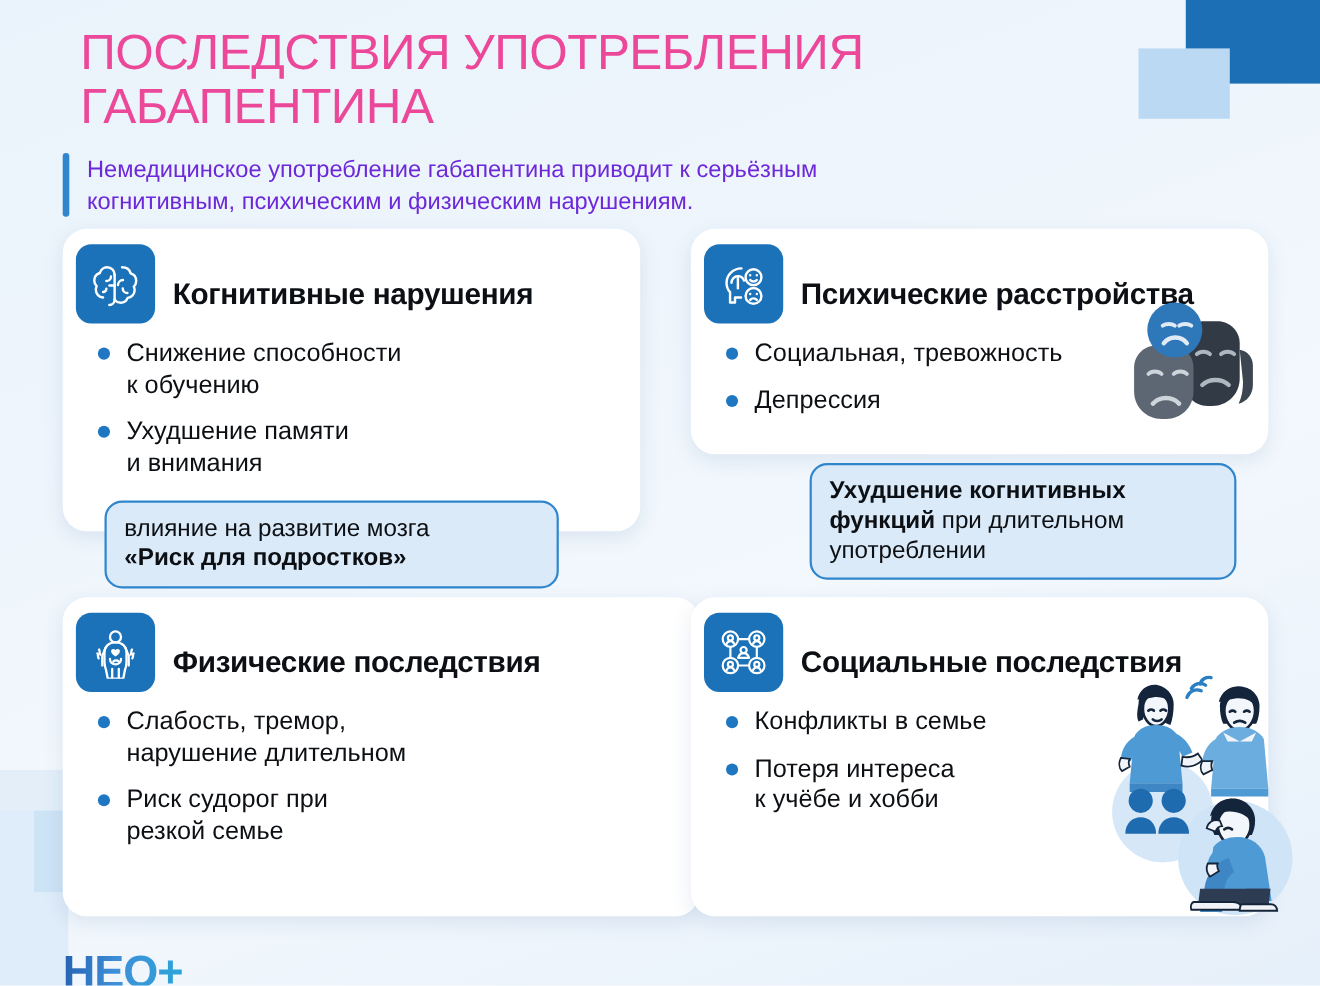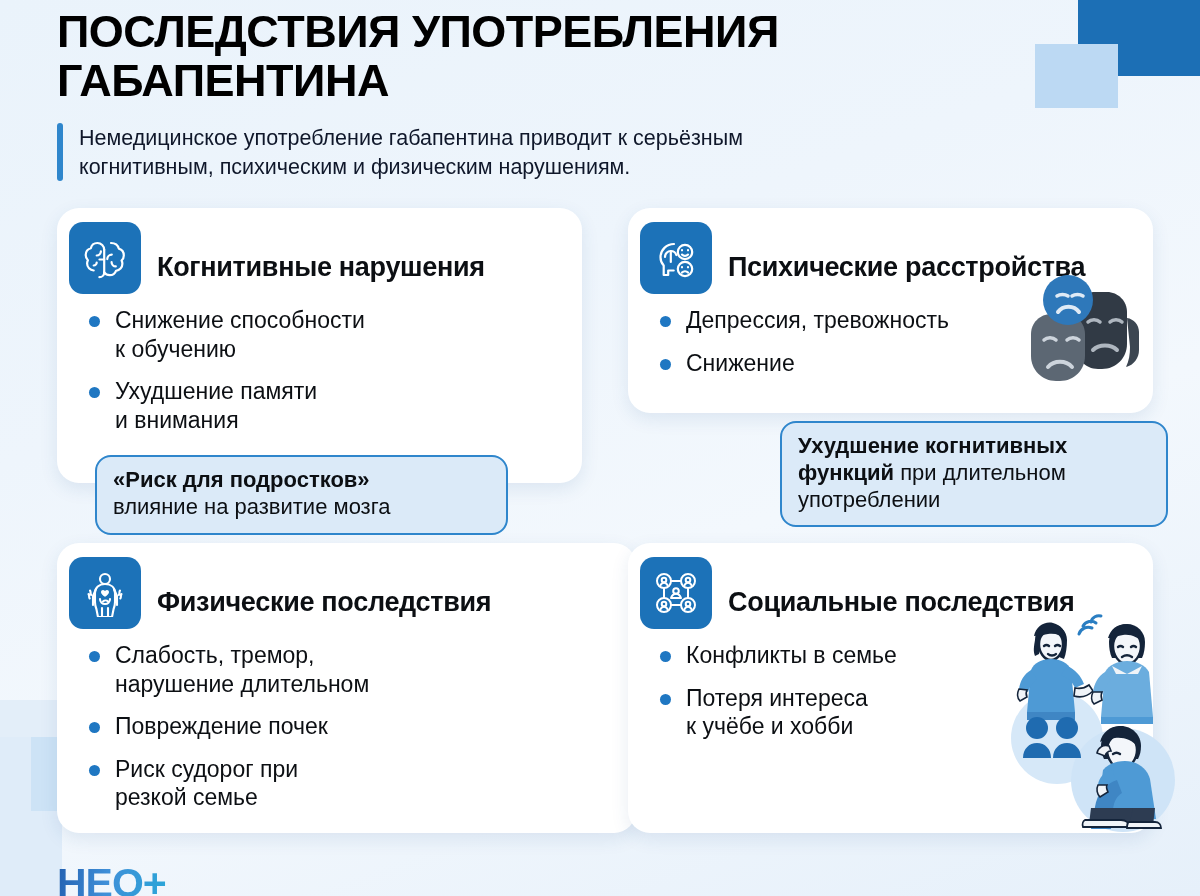--- a/index.html
+++ b/index.html
@@ -42,42 +42,42 @@
   .deco-bl-wash {
     left: 0; top: 700px; width: 80px; height: 40px;
     background: #e3eef9;
   }
 
   
   .header { position: absolute; left: 57px; top: 8px; width: 1000px; }
   .title {
     font-size: 45px;
     line-height: 1.08;
-    font-weight: bold;
+    font-weight: normal;
     letter-spacing: -0.5px;
-    color: #000000;
-    margin: 0;
+    color: #ec4899;
+    margin: 16px;
     text-transform: uppercase;
     white-space: pre-line;
   }
   .subtitle-wrap {
     display: flex;
     margin-top: 18px;
   }
   .subtitle-bar {
     width: 6px;
     border-radius: 3px;
     background: #2f86cc;
     flex: 0 0 6px;
     margin-right: 16px;
   }
   .subtitle {
     font-size: 21.5px;
     line-height: 1.33;
-    color: #0f172a;
+    color: #6d28d9;
     white-space: pre-line;
     padding-top: 1px;
   }
 
   
   .card {
     position: absolute;
     background: #ffffff;
     border-radius: 22px;
     box-shadow: 0 6px 18px rgba(30,80,140,.10);
@@ -148,21 +148,21 @@
     box-sizing: border-box;
     z-index: 6;
   }
   .highlight .line {
     font-size: 22px;
     line-height: 1.22;
     color: #0c0f13;
   }
   .highlight .strong { font-weight: bold; }
   #highlight-teens { left: 95px; top: 455px; width: 413px; }
-  #highlight-longterm { left: 780px; top: 421px; width: 388px; }
+  #highlight-longterm { left: 736px; top: 421px; width: 388px; }
 
   
   .illus { position: absolute; pointer-events: none; z-index: 1; }
   #illus-brain-gears { left: 430px; top: 272px; width: 160px; height: 150px; }
   #illus-masks { left: 1015px; top: 272px; width: 145px; height: 128px; }
   #illus-social { left: 1005px; top: 610px; width: 175px; height: 225px; }
 
   .logo {
     position: absolute;
     left: 57px; top: 843px;
@@ -277,22 +277,22 @@
           <path d="M30 20.6c1.6 1.8 4.4 1.8 6 0"></path>
           <circle cx="33" cy="35" r="7.2"></circle>
           <path d="M30 33.2v.1M36 33.2v.1"></path>
           <path d="M30 38.6c1.6-1.8 4.4-1.8 6 0"></path>
         </svg>
       </div>
       <div class="card-title">Психические расстройства</div>
     </div>
 
     <ul class="bullets">
-      <li>Депрессия, тревожность</li>
-      <li>Снижение</li>
+      <li>Социальная, тревожность</li>
+      <li>Депрессия</li>
     </ul>
   </div>
 
   <div class="illus" id="illus-masks">
     <svg width="145" height="128" viewBox="0 0 145 128">
       <path d="M60 40c0-11 9-20 20-20h12c11 0 20 9 20 20v32c0 14-11 25-25 25h-4c-13 0-23-11-23-25z" fill="#313a45"></path>
       <path d="M112 46c7 1 12 7 12 14v18c0 8-5 15-13 17 3-6 4-13 4-20z" fill="#3c4651"></path>
       <path d="M73 50c3-3 9-3 12 0M95 50c3-3 9-3 12 0" stroke="#aeb6bf" stroke-width="3.5" fill="none" stroke-linecap="round"></path>
       <path d="M78 78c6-6 18-6 24 0" stroke="#aeb6bf" stroke-width="4" fill="none" stroke-linecap="round"></path>
       <path d="M16 62c0-11 9-20 20-20h14c11 0 20 9 20 20v22c0 14-11 25-25 25h-4c-14 0-25-11-25-25z" fill="#5c6773"></path>
@@ -322,30 +322,29 @@
           <path d="M9 21.5c1.2 1.5 0 3 1.2 4.5M7.5 25c1.2 1.5 0 3 1.2 4.5"></path>
           <path d="M39 21.5c-1.2 1.5 0 3-1.2 4.5M40.5 25c-1.2 1.5 0 3-1.2 4.5"></path>
         </svg>
       </div>
       <div class="card-title">Физические последствия</div>
     </div>
 
     <ul class="bullets">
       <li>Слабость, тремор,
 нарушение длительном</li>
-      <li>Повреждение почек</li>
       <li>Риск судорог при
 резкой семье</li>
     </ul>
 
   </div>
 
   <div class="highlight" id="highlight-teens">
+    <div class="line">влияние на развитие мозга</div>
     <div class="line strong">«Риск для подростков»</div>
-    <div class="line">влияние на развитие мозга</div>
   </div>
 
   <div class="card" id="card-social">
     <div class="card-head">
       <div class="card-icon">
         <svg width="48" height="48" viewBox="0 0 48 48" fill="none" stroke="#ffffff" stroke-width="2" stroke-linecap="round" stroke-linejoin="round">
           <circle cx="12" cy="12" r="7"></circle>
           <circle cx="12" cy="11" r="2.3"></circle>
           <path d="M8.6 16.2c.7-1.6 2-2.4 3.4-2.4s2.7.8 3.4 2.4"></path>
           <circle cx="36" cy="12" r="7"></circle>

